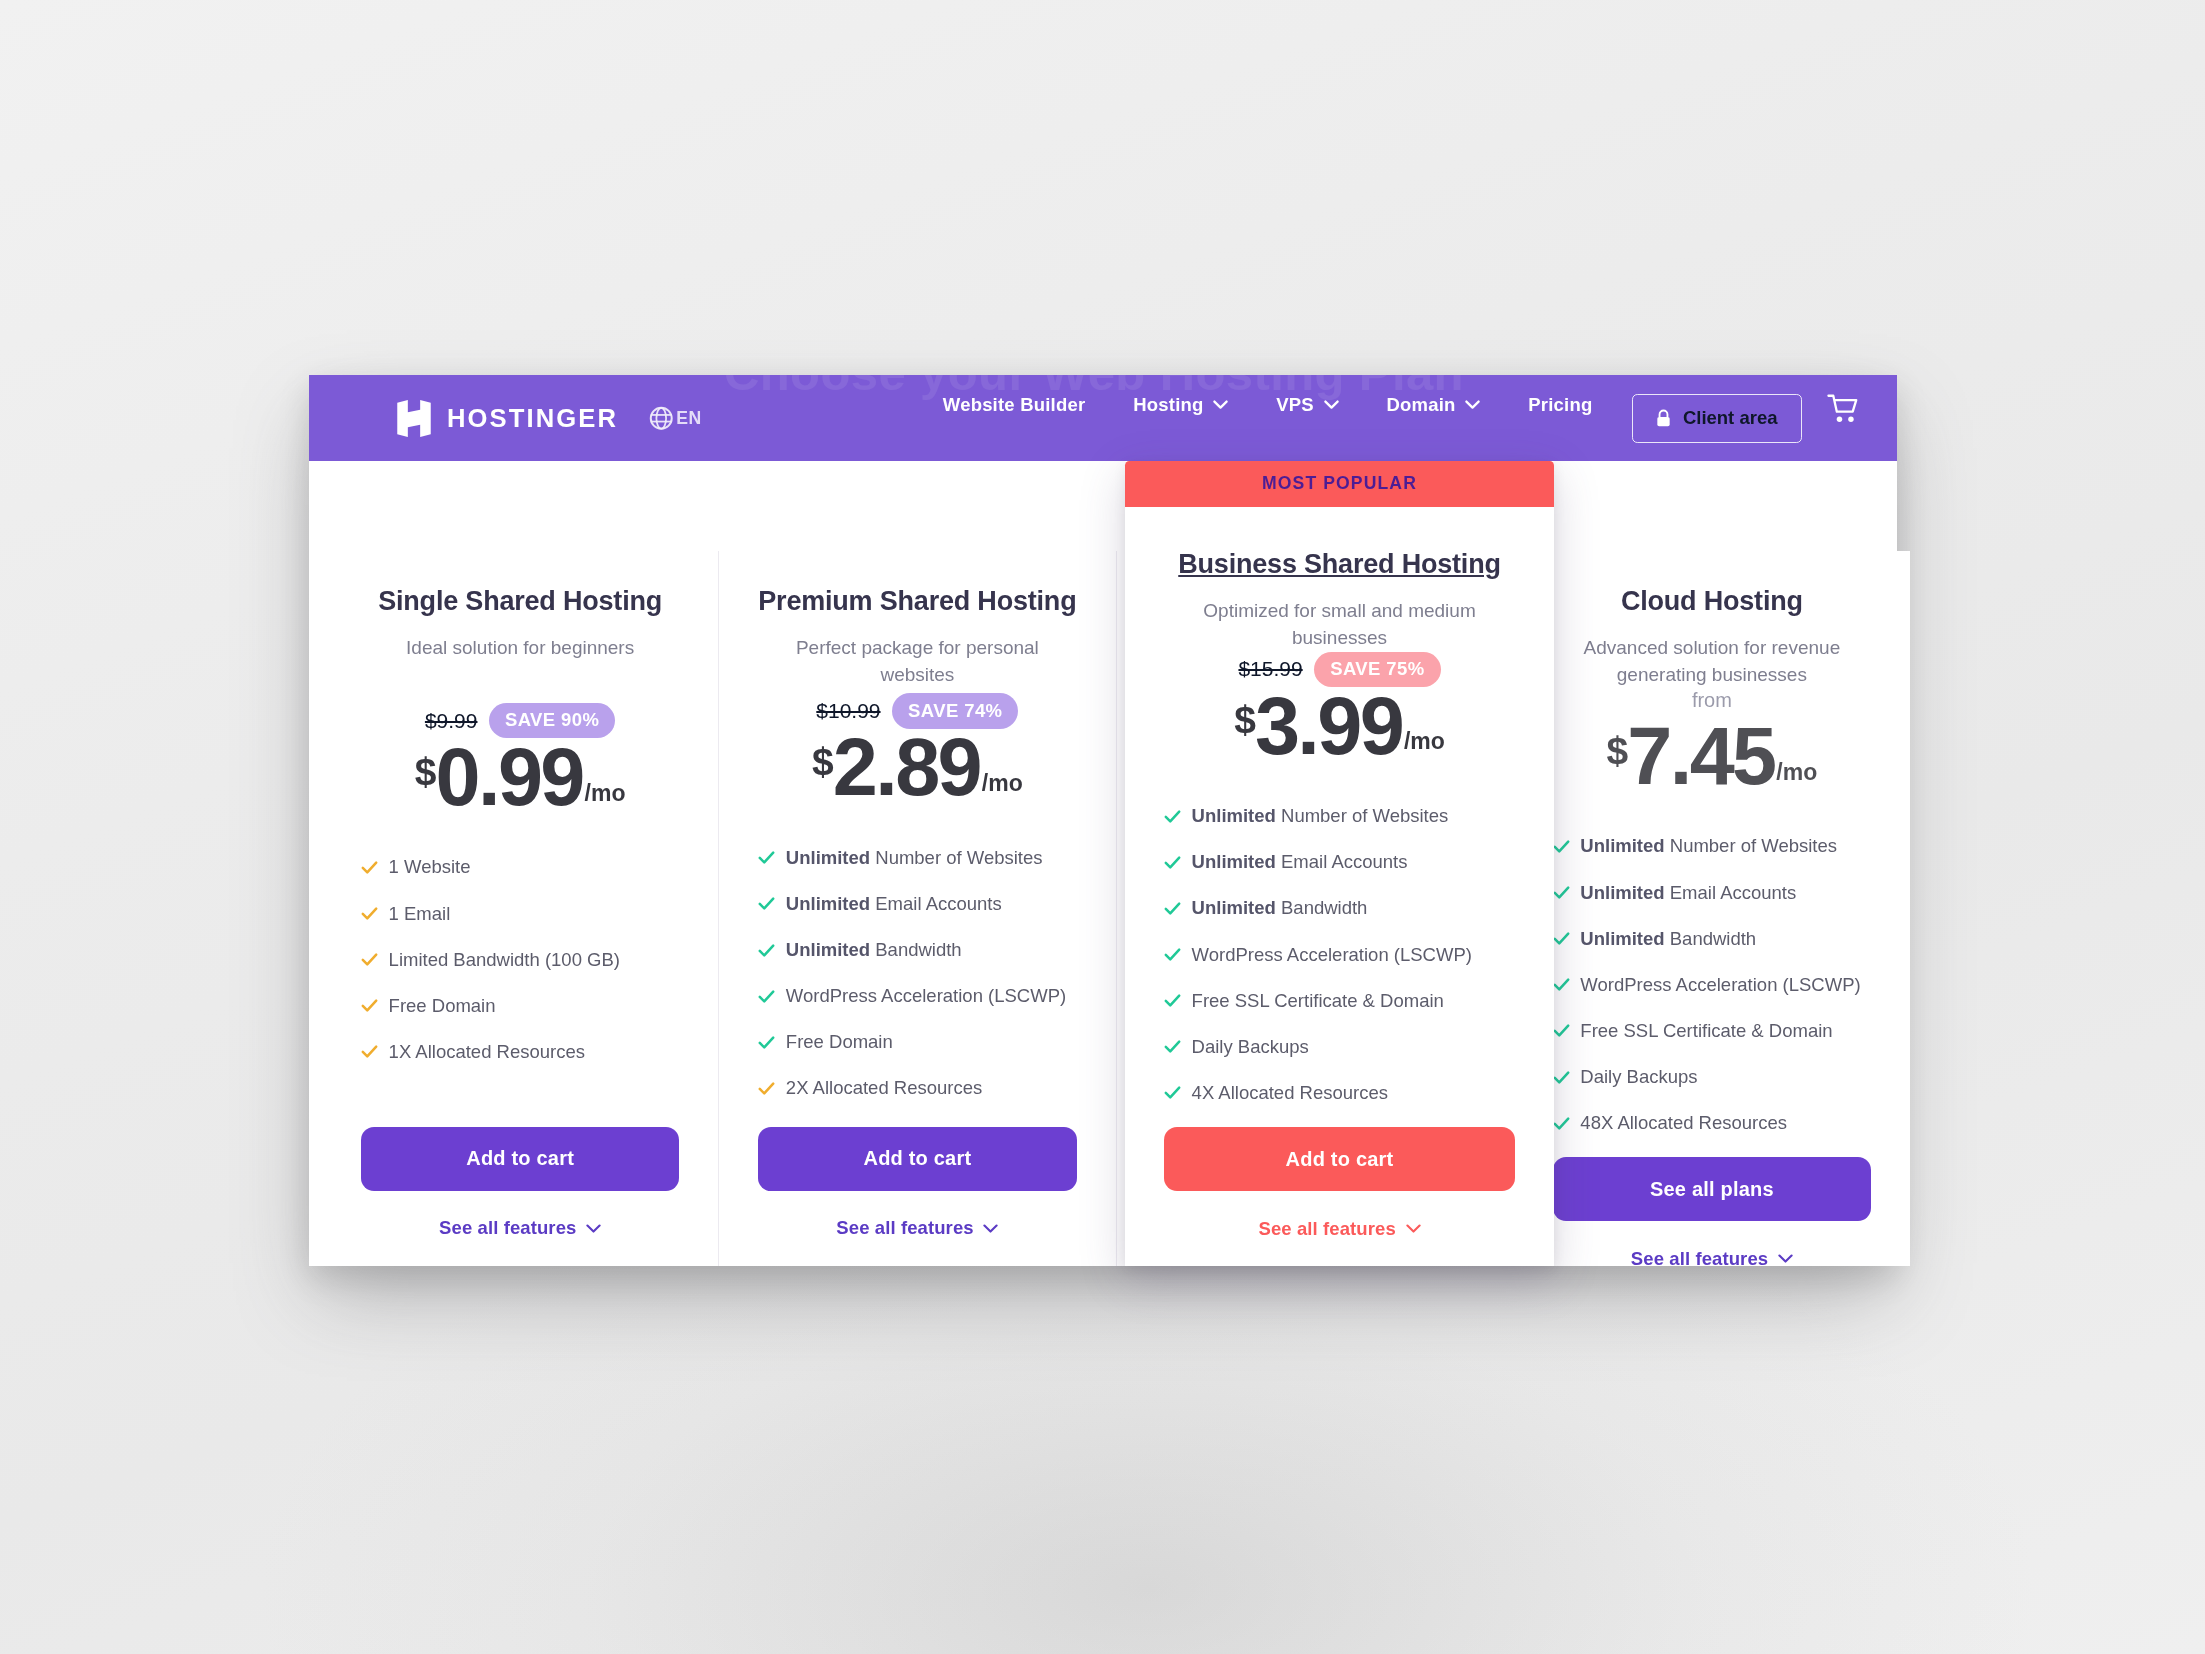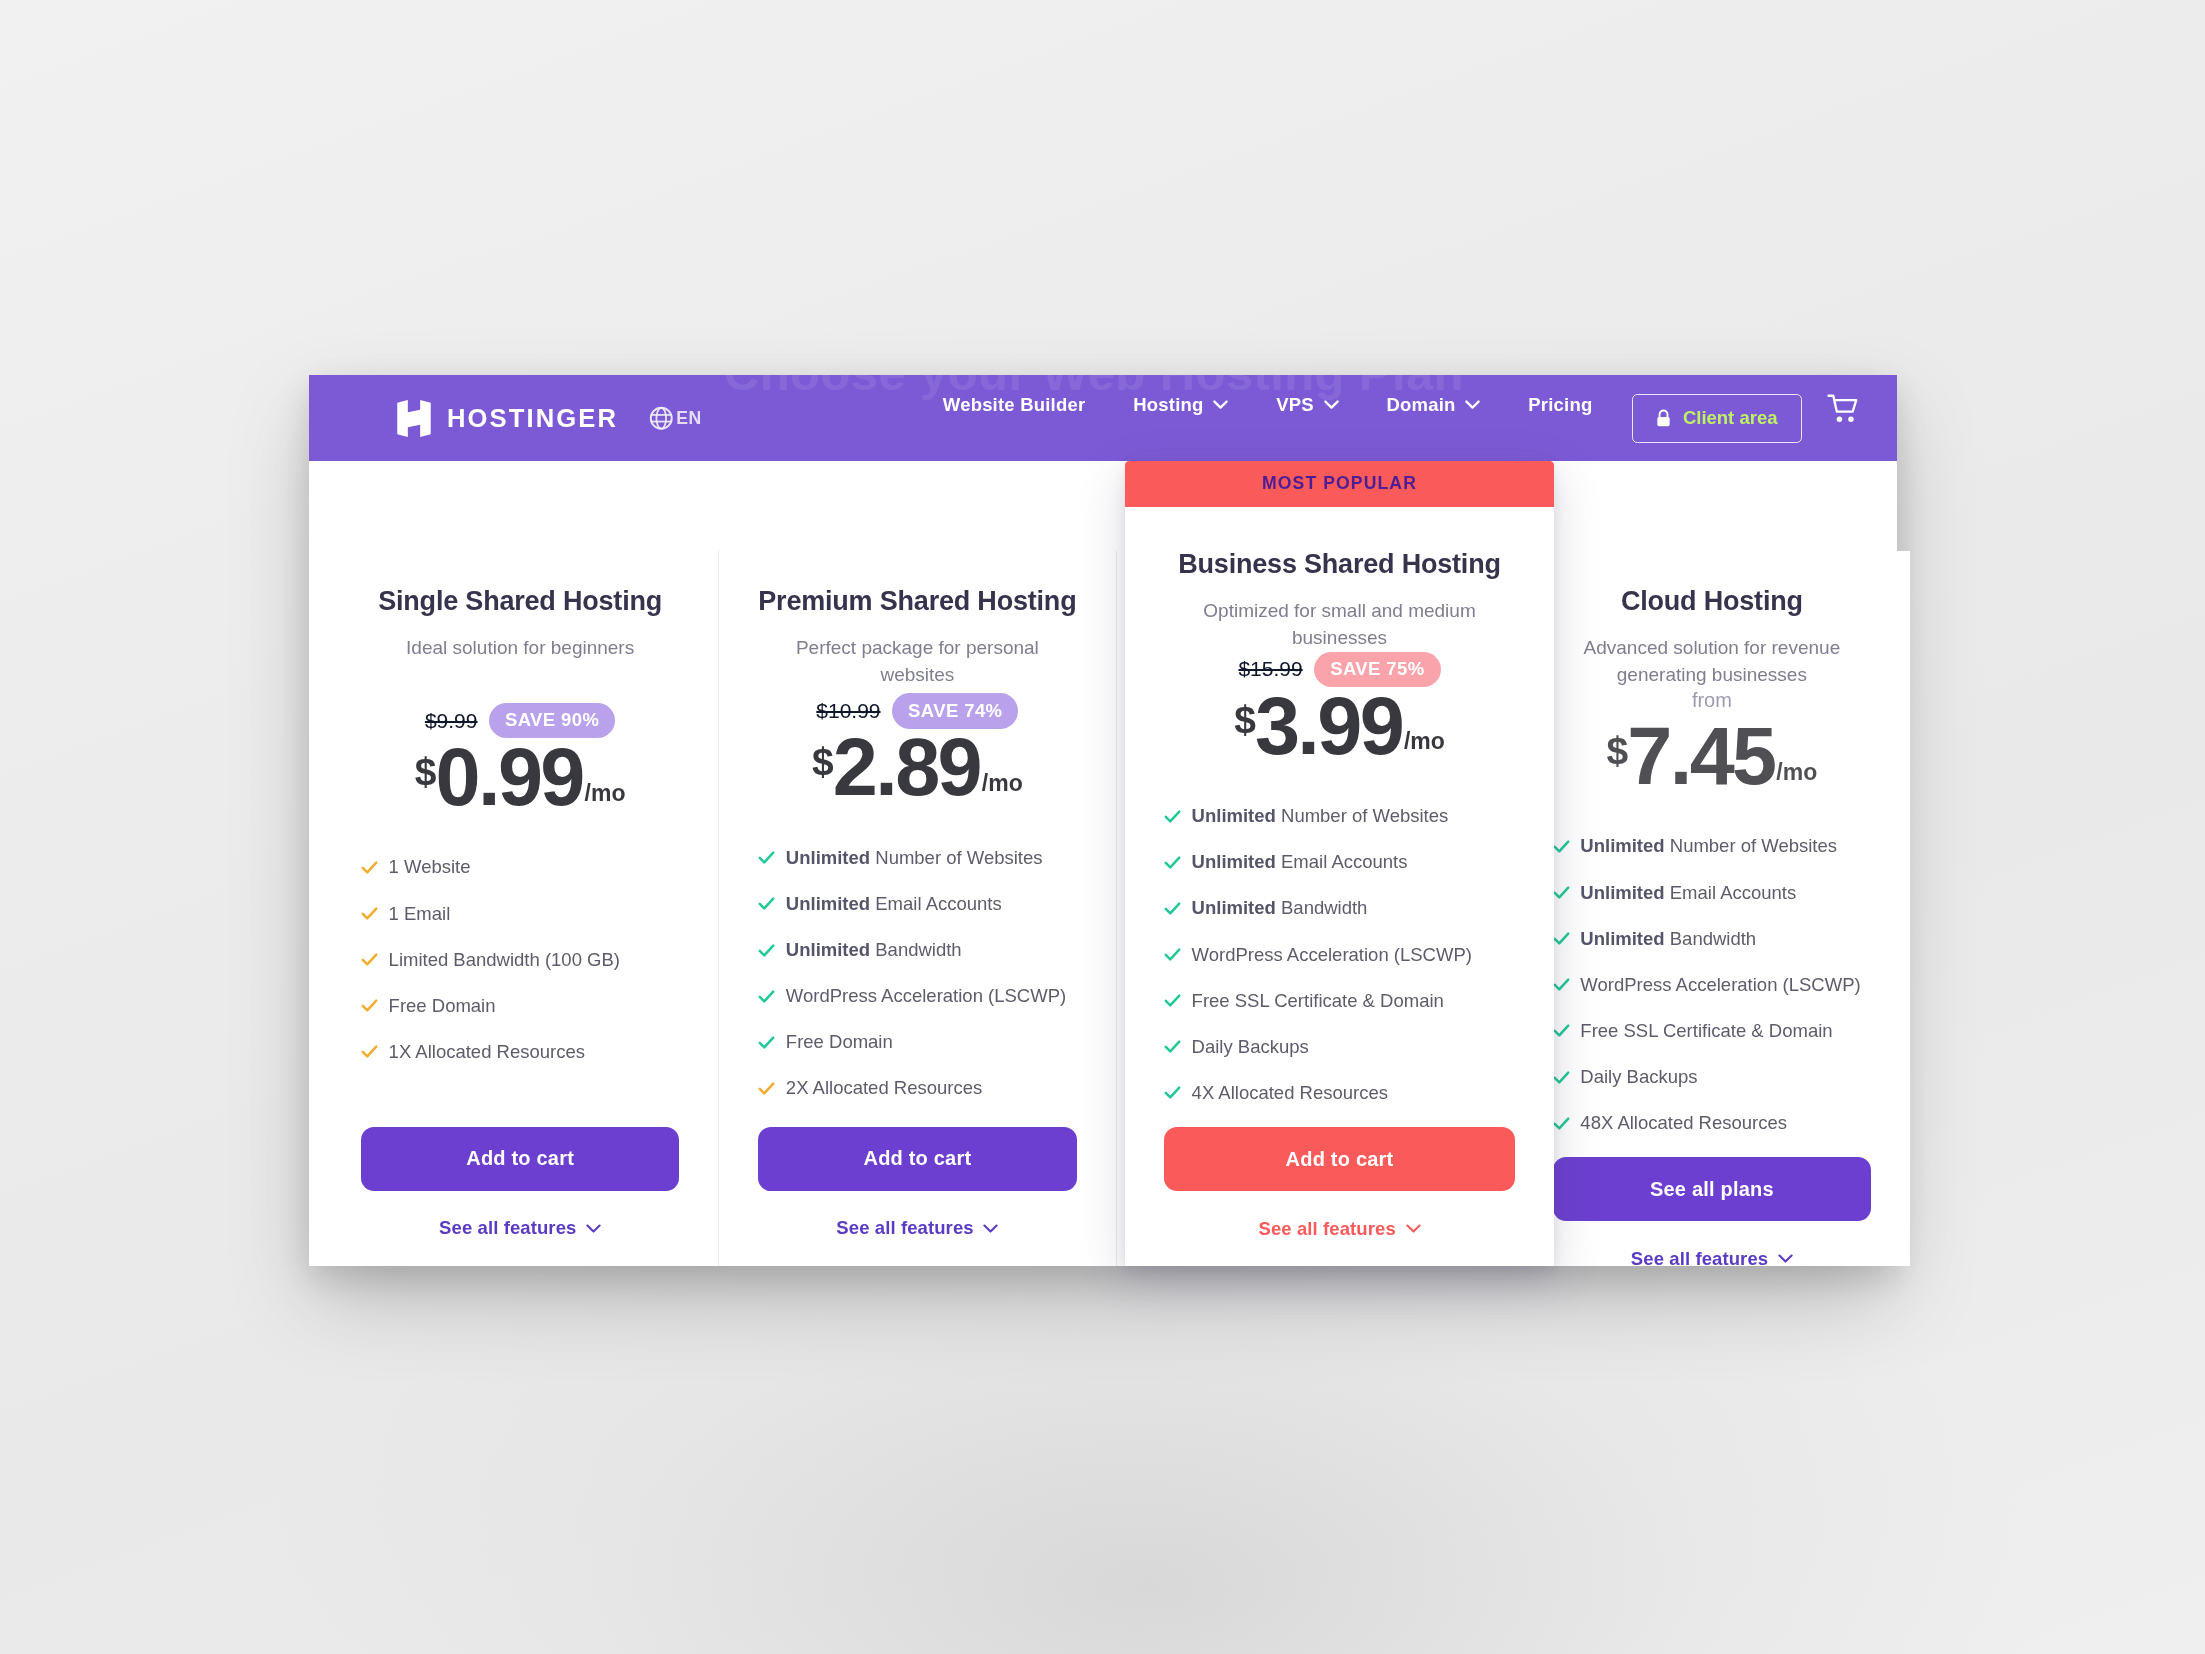--- a/index.html
+++ b/index.html
@@ -65,21 +65,21 @@
     padding:0 24px; display:flex; align-items:center; gap:9.7px;
     letter-spacing:0.2px; cursor:pointer; white-space:nowrap;
   }
   .chev{ width:15px; height:9.7px; display:block; }
   .client-area{
     margin-left:16px;
     border:1.8px solid rgba(255,255,255,0.85);
     border-radius:5.3px;
     height:49px; padding:0 23px;
     display:flex; align-items:center; gap:11.5px;
-    color:#bef264; font-size:18.5px; font-weight:bold; cursor:pointer;
+    color:#0f172a; font-size:18.5px; font-weight:bold; cursor:pointer;
     white-space:nowrap;
   }
   .lock-icon{ width:15px; height:18.5px; display:block; }
   .cart-btn{ margin-left:25px; margin-right:3.5px; cursor:pointer; display:flex; align-items:center; }
   .cart-icon{ width:32px; height:30px; display:block; }
 
   
   .plans-area{ position:relative; height:805px; }
 
   .plan-row{
@@ -116,21 +116,21 @@
     color:#4c1d95; font-size:17.6px; font-weight:bold;
     letter-spacing:1.1px;
     display:flex; align-items:center; justify-content:center;
     border-radius:4.4px 4.4px 0 0;
   }
 
   .plan-title{
     font-size:27px; font-weight:bold; color:#36344d;
     letter-spacing:-0.2px; line-height:1.2;
   }
-  .plan-featured .plan-title{ margin-top:41px; }
+  .plan-featured .plan-title{ margin-top:41px;text-decoration:underline; }
   .plan-sub{
     margin-top:17.6px;
     font-size:19px; color:#7e7e8f; line-height:1.42;
   }
 
   .price-block{ margin-top:auto; }
   .from-label{ font-size:20px; color:#9b9bab; margin-bottom:7px; }
   .old-row{
     display:flex; align-items:center; justify-content:center; gap:11.5px;
     margin-bottom:1.8px;

